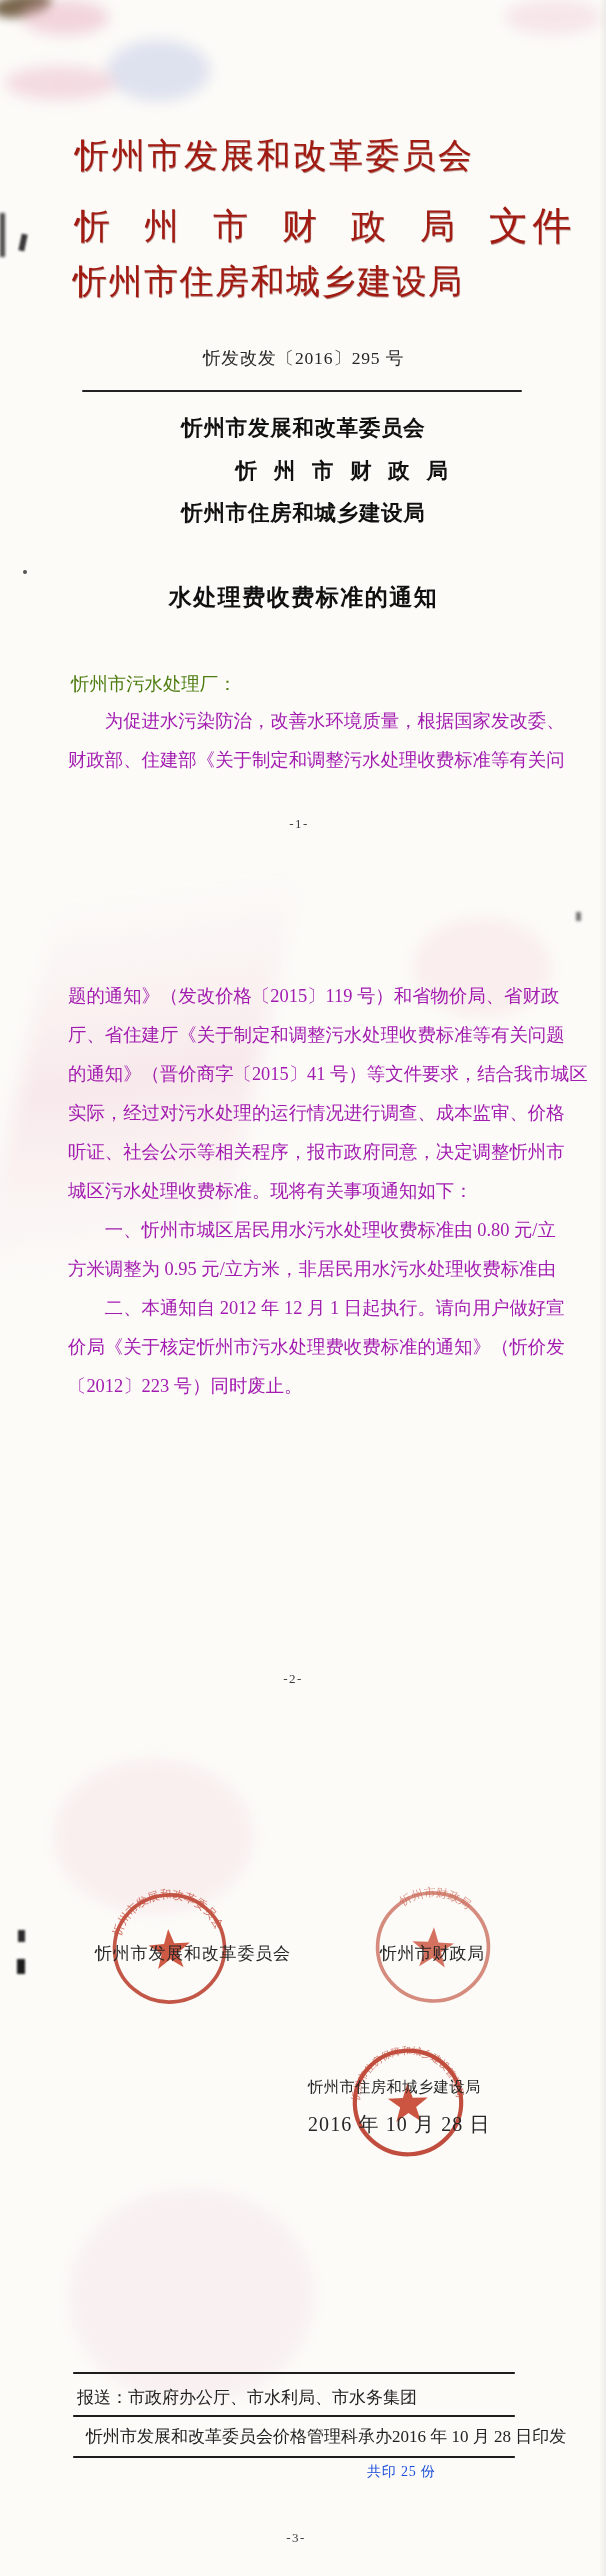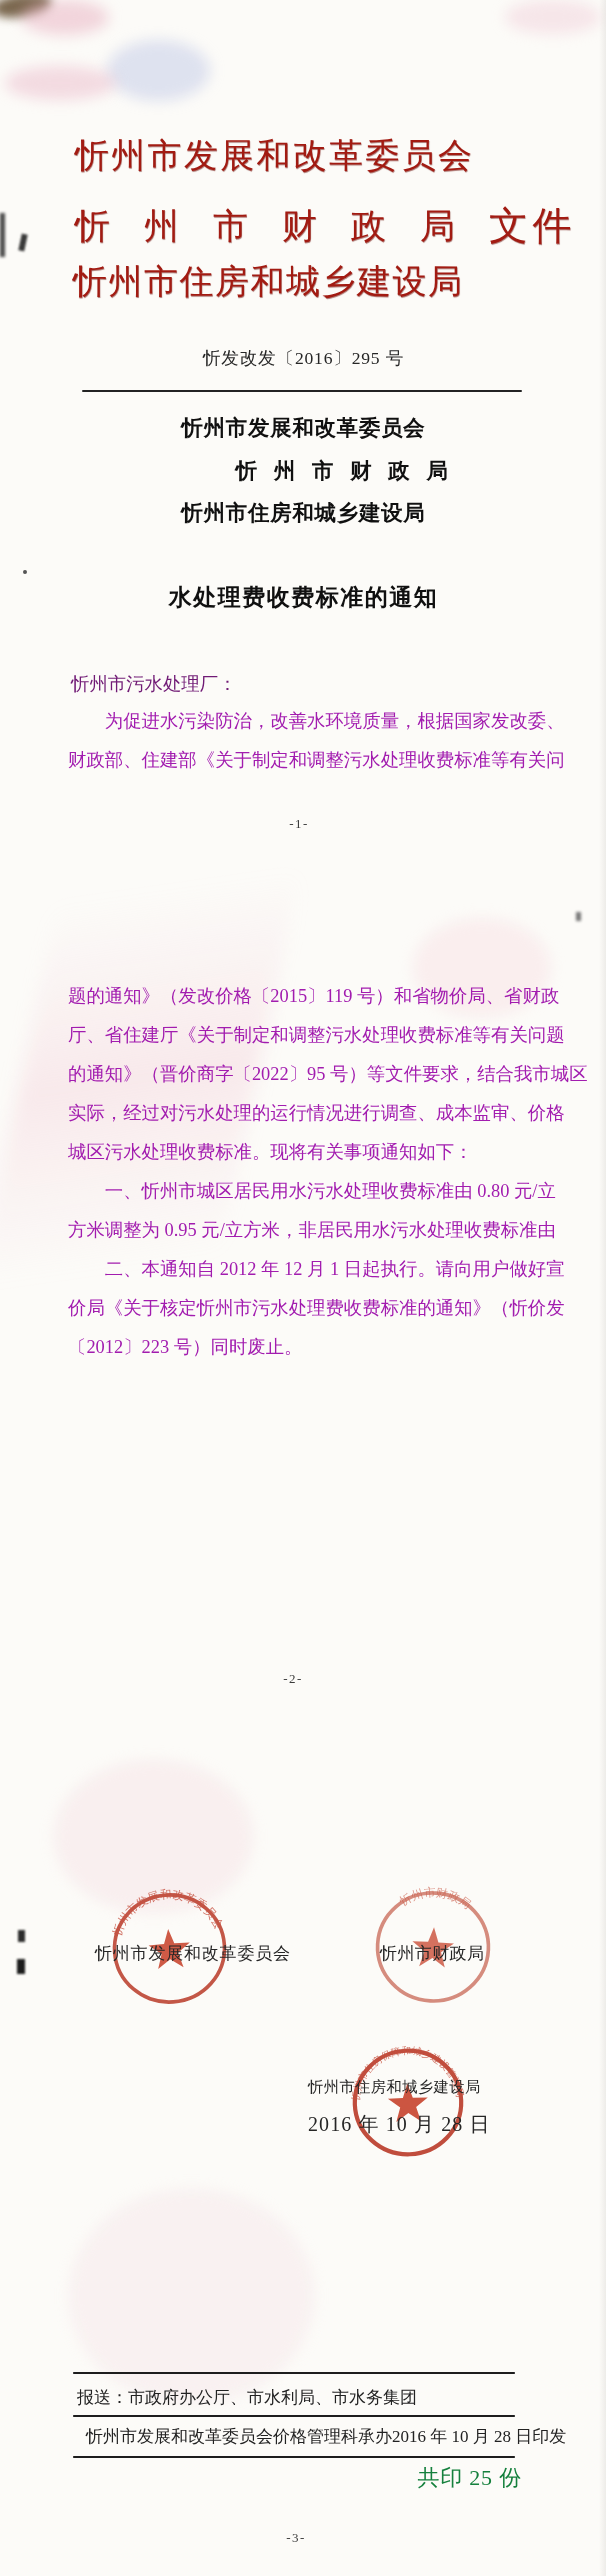--- a/index.html
+++ b/index.html
@@ -20,21 +20,21 @@
   
   .title{left:0;width:100%;text-align:center;font-family:"Liberation Sans","DejaVu Sans",sans-serif;
          font-weight:bold;color:#101010;}
   .t1{top:413px;font-size:21.4px;letter-spacing:0.8px;}
   .t2{top:456px;font-size:21.4px;letter-spacing:5.4px;padding-left:41px;}
   .t3{top:498px;font-size:21.4px;letter-spacing:0.8px;}
   .t4{top:541px;font-size:23px;letter-spacing:1.5px;}
   .t5{top:582px;font-size:23px;letter-spacing:1.5px;}
 
   
-  .salutation{left:71px;top:671px;font-size:18.4px;color:#701a75;}
+  .salutation{left:71px;top:671px;font-size:18.4px;color:#4d7c0f;}
   .bodyblock{left:68px;width:462px;font-size:18.4px;color:#a21caf;}
   .p1{top:702px;} .p2{top:977px;}
   .bodyblock .bl{height:39px;line-height:39px;white-space:nowrap;}
 
   .pagenum{width:54px;text-align:center;font-size:13px;color:#3a3a3a;letter-spacing:1.5px;}
   .pn1{left:272px;top:816px;} .pn2{left:266px;top:1671px;} .pn3{left:269px;top:2530px;}
 
   
   .seal{position:absolute;}
   .seal svg{display:block;}
@@ -42,21 +42,21 @@
   .sig1{left:95px;top:1942px;font-size:17px;letter-spacing:0.8px;}
   .sig2{left:380px;top:1942px;font-size:17px;letter-spacing:0.4px;}
   .sig3{left:308px;top:2077px;font-size:15.3px;letter-spacing:0.4px;}
   .sigdate{left:308px;top:2111px;font-size:20px;letter-spacing:1.1px;}
 
   
   .frule{left:73px;width:442px;background:#1d1d1d;border-radius:0.8px;}
   .fr1{top:2372px;height:2.3px;} .fr2{top:2415px;height:2.3px;} .fr3{top:2456px;height:2.3px;}
   .copyto{left:77px;top:2386px;font-size:17px;color:#222;}
   .issueline{left:86px;top:2425px;width:427px;display:flex;justify-content:space-between;font-size:17px;color:#222;}
-  .copies{left:367px;top:2463px;width:155px;text-align:right;font-size:22px;color:#15803d;letter-spacing:0.8px;}
+  .copies{left:367px;top:2463px;width:155px;font-size:14px;color:#1d4ed8;letter-spacing:0.8px;}
 
   
   .art{position:absolute;pointer-events:none;}
   .blob{border-radius:50%;filter:blur(6.9px);}
   .edge-shadow{right:0;top:0;width:7.7px;height:100%;
     background:linear-gradient(to left,rgba(90,85,80,0.10),rgba(0,0,0,0));}
 </style>
 </head>
 <body>
 
@@ -96,22 +96,23 @@
 
   <div class="abs salutation">忻州市污水处理厂：</div>
   <div class="abs bodyblock p1">
       <div class="bl">　　为促进水污染防治，改善水环境质量，根据国家发改委、</div>
       <div class="bl">财政部、住建部《关于制定和调整污水处理收费标准等有关问</div>
     </div>
   <div class="abs pagenum pn1">-1-</div>
   <div class="abs bodyblock p2">
       <div class="bl">题的通知》（发改价格〔2015〕119 号）和省物价局、省财政</div>
       <div class="bl">厅、省住建厅《关于制定和调整污水处理收费标准等有关问题</div>
-      <div class="bl">的通知》（晋价商字〔2022〕95 号）等文件要求，结合我市城区</div>
+      <div class="bl">的通知》（晋价商字〔2015〕41 号）等文件要求，结合我市城区</div>
       <div class="bl">实际，经过对污水处理的运行情况进行调查、成本监审、价格</div>
+      <div class="bl">听证、社会公示等相关程序，报市政府同意，决定调整忻州市</div>
       <div class="bl">城区污水处理收费标准。现将有关事项通知如下：</div>
       <div class="bl">　　一、忻州市城区居民用水污水处理收费标准由 0.80 元/立</div>
       <div class="bl">方米调整为 0.95 元/立方米，非居民用水污水处理收费标准由</div>
       <div class="bl">　　二、本通知自 2012 年 12 月 1 日起执行。请向用户做好宣</div>
       <div class="bl">价局《关于核定忻州市污水处理费收费标准的通知》（忻价发</div>
       <div class="bl">〔2012〕223 号）同时废止。</div>
     </div>
   <div class="abs pagenum pn2">-2-</div>
 
   <div class="seal" style="left:105px;top:1887px;width:129px;height:123px;transform:rotate(-4deg);">

